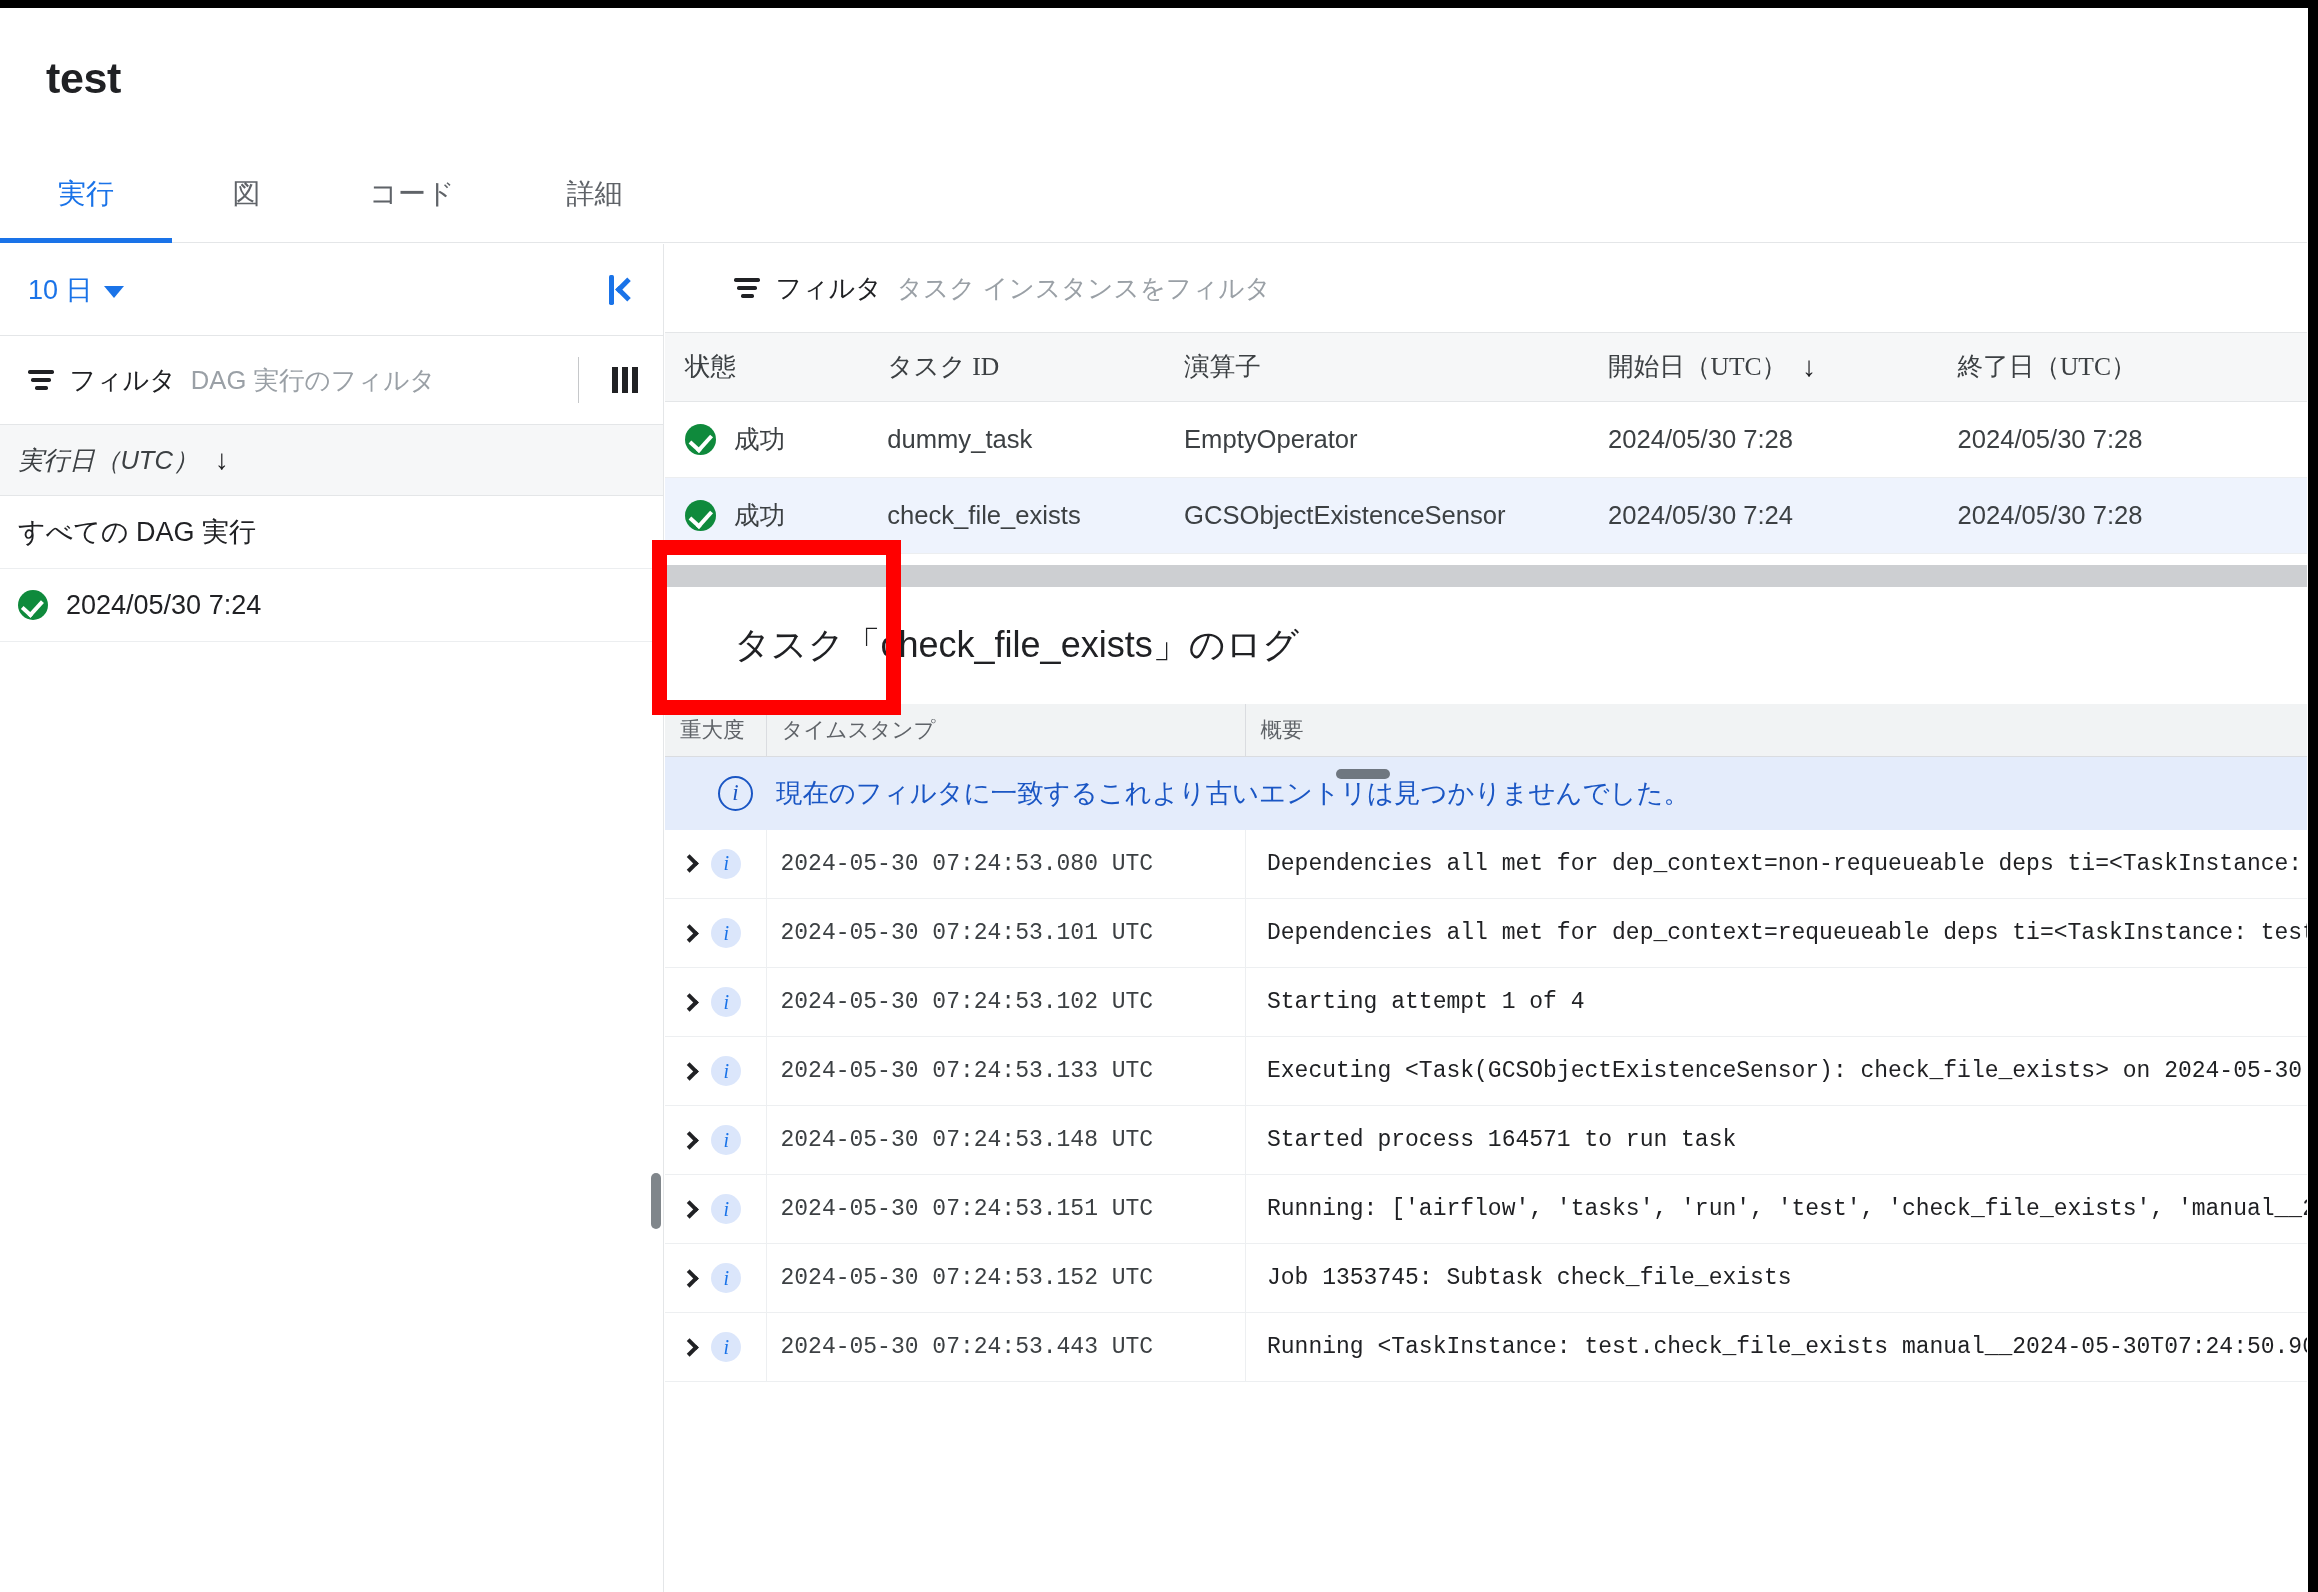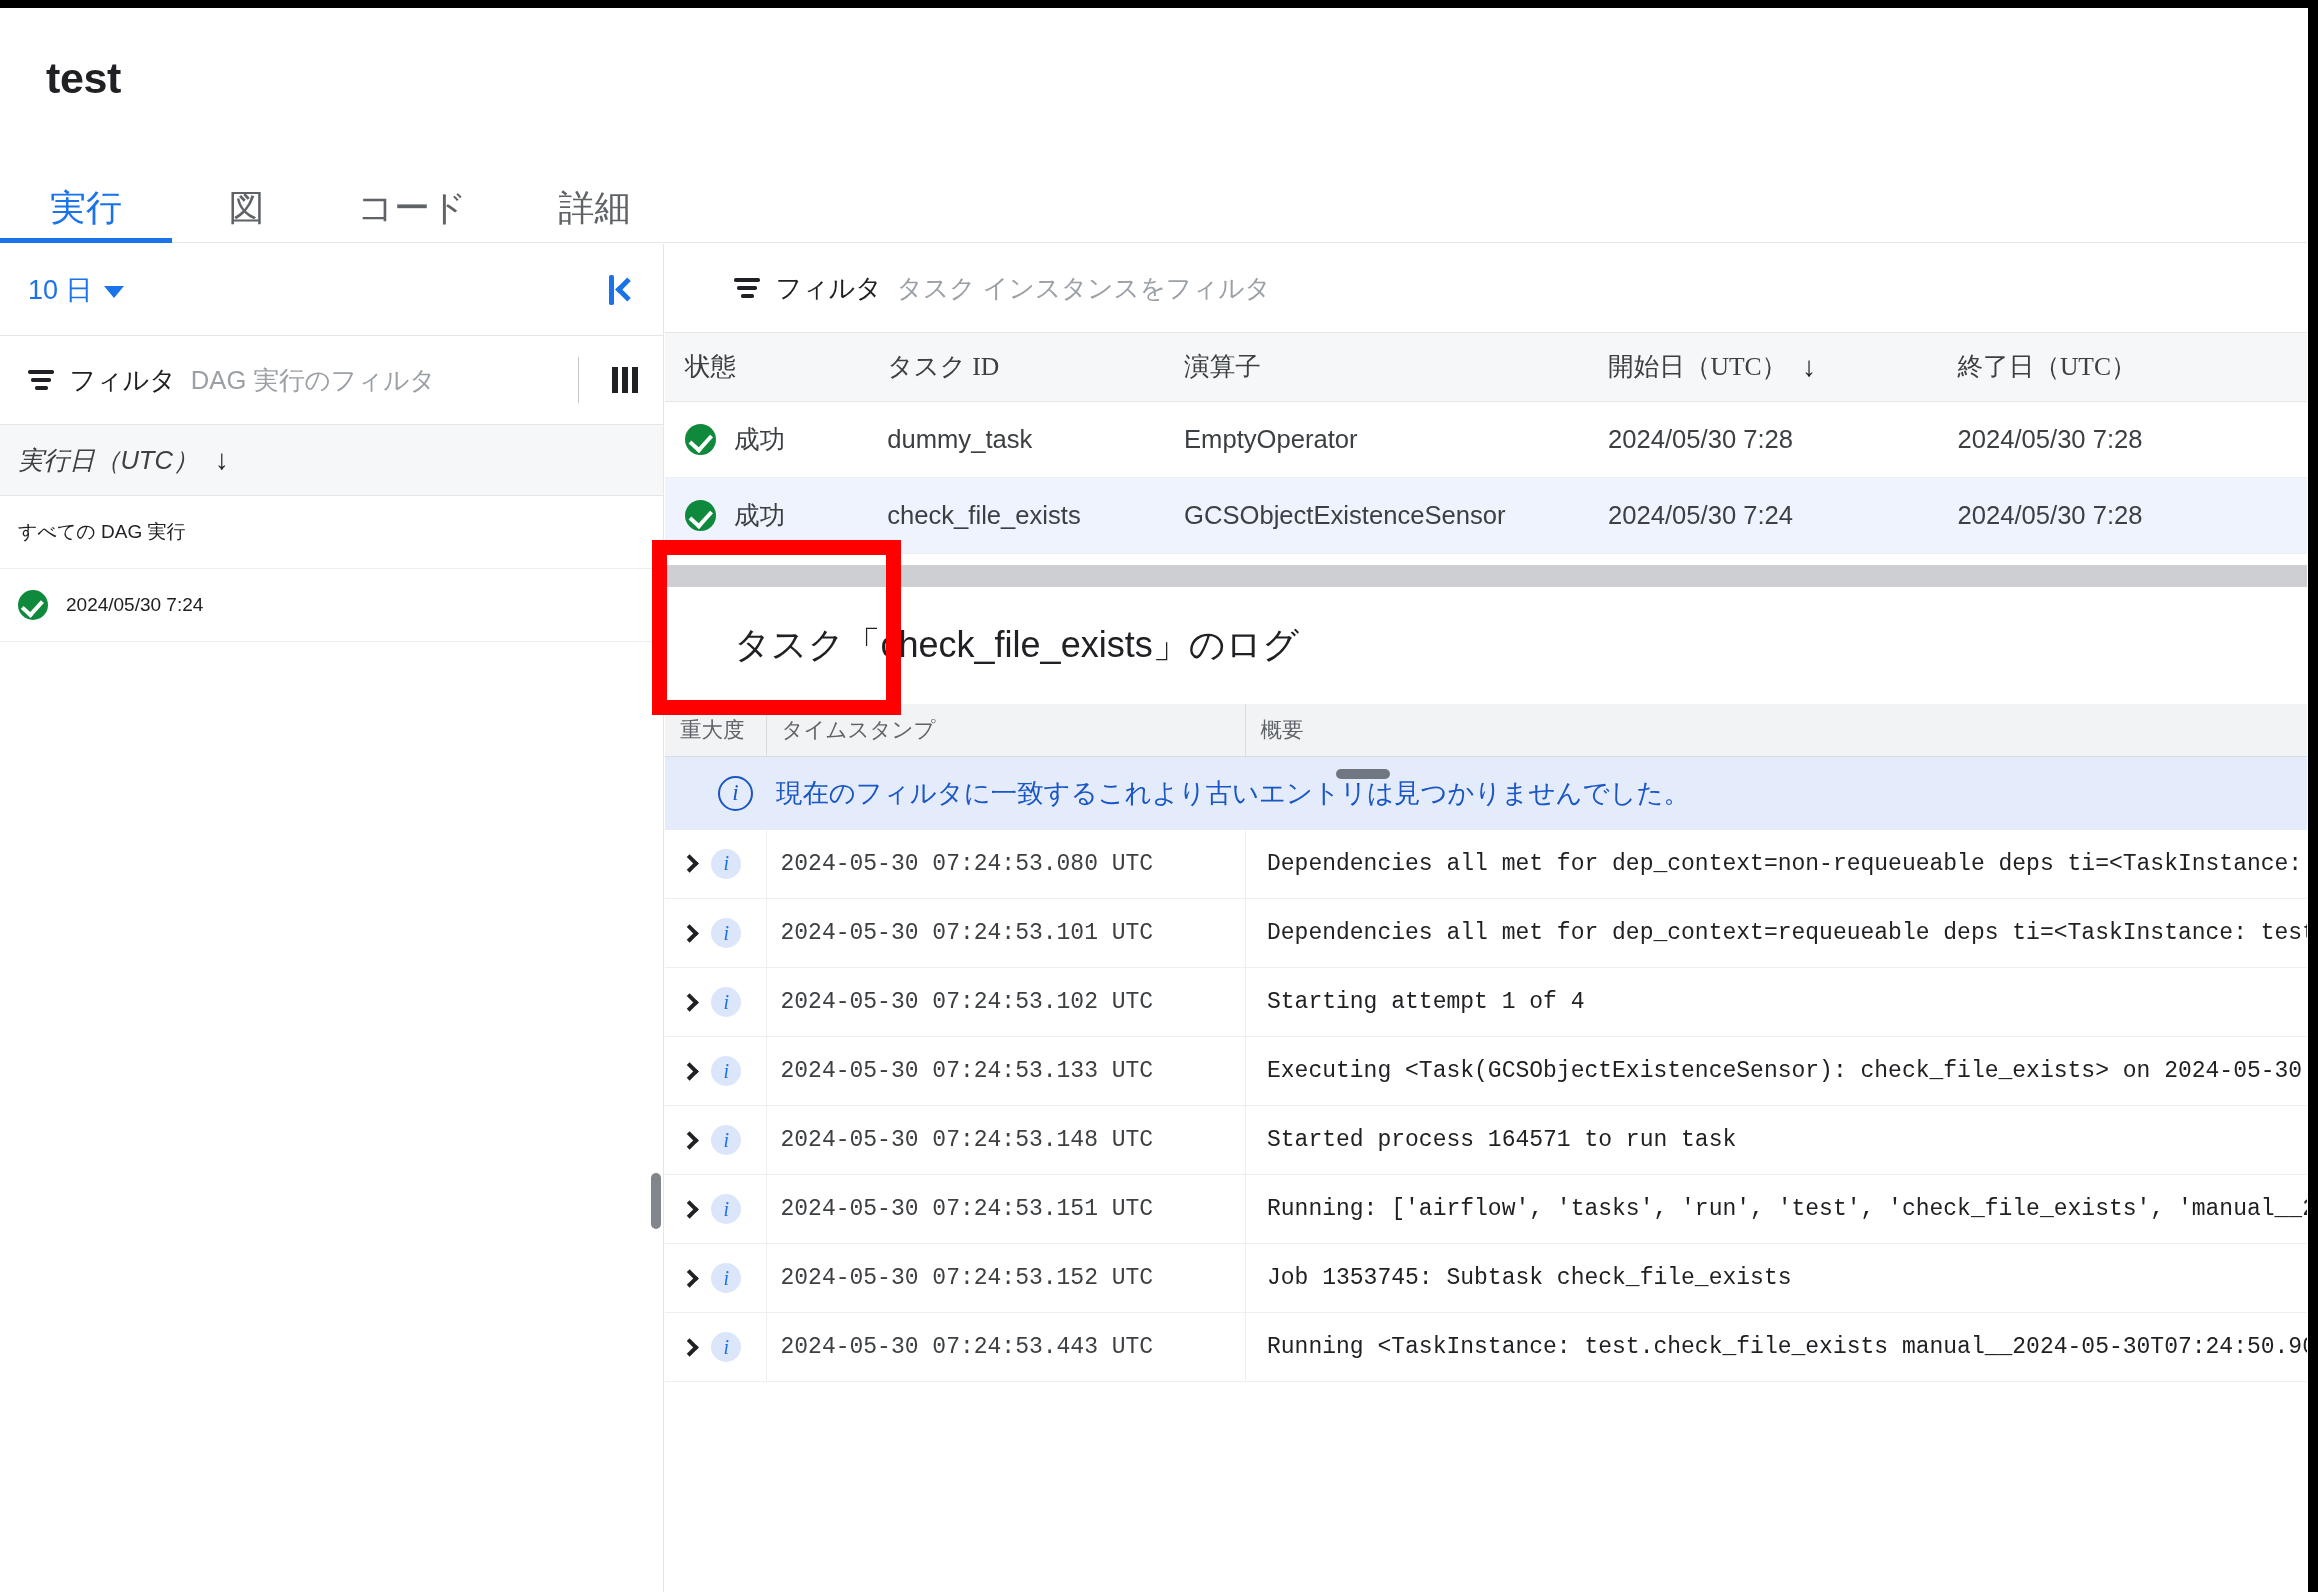--- a/index.html
+++ b/index.html
@@ -27,22 +27,22 @@
   .tabbar {
     position: absolute; left: 0; top: 162px;
     width: 2307px; height: 73px;
     display: flex; align-items: flex-start;
     border-bottom: 1.7px solid #e4e6e8;
   }
   .tab {
     position: relative;
     padding: 0 15px;
     height: 71px;
-    display: flex; align-items: center;
-    font-size: 36px; color: #5f6368;
+    display: flex; align-items: flex-start;
+    font-size: 28px; color: #5f6368;
     cursor: pointer;
   }
   .tab .lbl { margin-top: 5px; }
   .tab.active .lbl { color: #1a73e8; }
   .tab.active::after {
     content: ""; position: absolute; left: 0; right: 0; bottom: -1.7px;
     height: 5px; background: #1a73e8;
   }
   .tab:nth-child(1) { width: 172px; justify-content: center; }
   .tab:nth-child(2) { width: 149px; justify-content: center; }
@@ -104,21 +104,21 @@
   .cols-ico i { width: 5.8px; height: 26.4px; background: #202124; display:block;}
   .lp-colhdr {
     height: 71px; display: flex; align-items: center; gap: 16.5px;
     padding-left: 18px; background: #f6f7f8;
     border-bottom: 1.7px solid #e4e6e8;
     font-size: 25.6px; color: #3c4043; font-style: italic;
   }
   .sort-arrow-d { font-size: 28px; color: #202124; line-height: 1; }
   .lp-row {
     height: 73px; display: flex; align-items: center; gap: 18px;
-    padding-left: 18px; font-size: 19px; color: #202124;
+    padding-left: 18px; font-size: 27px; color: #202124;
     border-bottom: 1.7px solid #eceef0; cursor: pointer;
   }
   .lp-row.no-icon { padding-left: 18px; }
 
   
   .ok-circle {
     width: 31px; height: 31px; border-radius: 50%;
     background: #0f8a3c; position: relative; flex: 0 0 auto;
   }
   .ok-circle::after {

